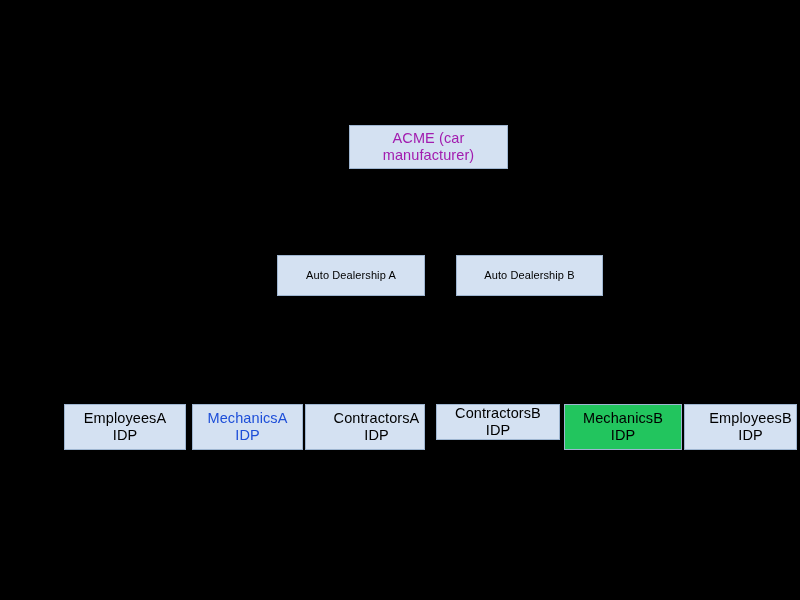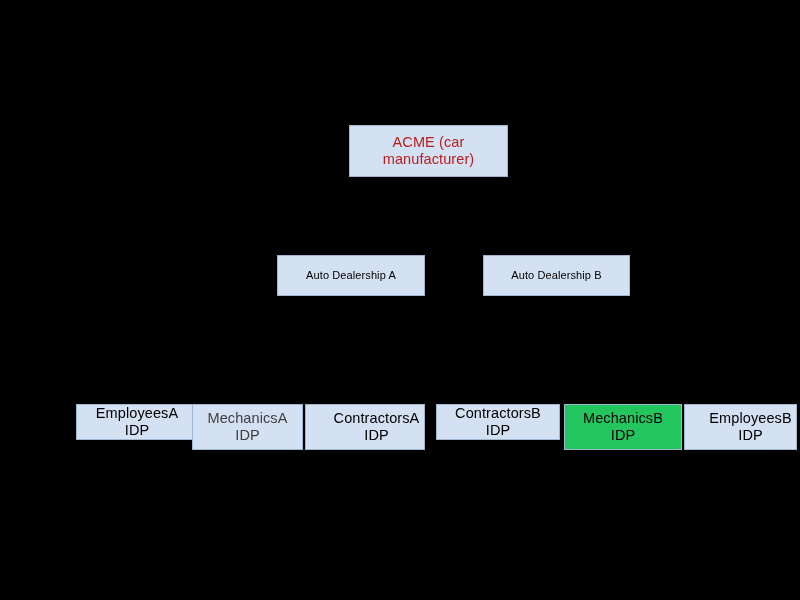--- a/index.html
+++ b/index.html
@@ -62,27 +62,27 @@
       <path d="M 428.5 169 L 428.5 212 L 351 212 L 351 255" fill="none" stroke="#000000" stroke-width="1"></path>
       <path d="M 428.5 169 L 428.5 212 L 529.5 212 L 529.5 255" fill="none" stroke="#000000" stroke-width="1"></path>
       <path d="M 351 296 L 351 350 L 125 350 L 125 404" fill="none" stroke="#000000" stroke-width="1"></path>
       <path d="M 351 296 L 351 350 L 247.5 350 L 247.5 404" fill="none" stroke="#000000" stroke-width="1"></path>
       <path d="M 351 296 L 351 350 L 365 350 L 365 404" fill="none" stroke="#000000" stroke-width="1"></path>
       <path d="M 529.5 296 L 529.5 350 L 498 350 L 498 404" fill="none" stroke="#000000" stroke-width="1"></path>
       <path d="M 529.5 296 L 529.5 350 L 623 350 L 623 404" fill="none" stroke="#000000" stroke-width="1"></path>
       <path d="M 529.5 296 L 529.5 350 L 740.5 350 L 740.5 404" fill="none" stroke="#000000" stroke-width="1"></path>
     </svg>
   <div id="nodes">
-      <div class="node root" style="left: 349px; top: 125px; width: 159px; height: 52px; background: rgb(212, 225, 242); border-color: rgb(159, 182, 209); color: #b91c1c;"><span>ACME (car
+      <div class="node root" style="left: 349px; top: 125px; width: 159px; height: 44px; background: rgb(212, 225, 242); border-color: rgb(159, 182, 209); color: #a21caf;"><span>ACME (car
 manufacturer)</span></div>
       <div class="node tier2" style="left: 277px; top: 255px; width: 148px; height: 41px; background: rgb(212, 225, 242); border-color: rgb(159, 182, 209); color: rgb(0, 0, 0);"><span>Auto Dealership A</span></div>
-      <div class="node tier2" style="left: 456px; top: 255px; width: 147px; height: 41px; background: rgb(212, 225, 242); border-color: rgb(159, 182, 209); color: rgb(0, 0, 0); margin-left: 27px;"><span>Auto Dealership B</span></div>
-      <div class="node leaf" style="left: 64px; top: 404px; width: 122px; height: 36px; background: rgb(212, 225, 242); border-color: rgb(159, 182, 209); color: rgb(0, 0, 0); margin-left: 12px;"><span>EmployeesA
+      <div class="node tier2" style="left: 456px; top: 255px; width: 147px; height: 41px; background: rgb(212, 225, 242); border-color: rgb(159, 182, 209); color: rgb(0, 0, 0);"><span>Auto Dealership B</span></div>
+      <div class="node leaf" style="left: 64px; top: 404px; width: 122px; height: 46px; background: rgb(212, 225, 242); border-color: rgb(159, 182, 209); color: rgb(0, 0, 0);"><span>EmployeesA
 IDP</span></div>
-      <div class="node leaf" style="left: 192px; top: 404px; width: 111px; height: 46px; background: rgb(212, 225, 242); border-color: rgb(159, 182, 209); color: #404040;"><span>MechanicsA
+      <div class="node leaf" style="left: 192px; top: 404px; width: 111px; height: 46px; background: rgb(212, 225, 242); border-color: rgb(159, 182, 209); color: #1d4ed8;"><span>MechanicsA
 IDP</span></div>
       <div class="node leaf" style="left: 305px; top: 404px; width: 120px; height: 46px; background: rgb(212, 225, 242); border-color: rgb(159, 182, 209); color: rgb(0, 0, 0); padding-left: 23px;"><span>ContractorsA
 IDP</span></div>
       <div class="node leaf" style="left: 436px; top: 404px; width: 124px; height: 36px; background: rgb(212, 225, 242); border-color: rgb(159, 182, 209); color: rgb(0, 0, 0);"><span>ContractorsB
 IDP</span></div>
       <div class="node leaf" style="left: 564px; top: 404px; width: 118px; height: 46px; background: #22c55e; border-color: rgb(159, 182, 209); color: rgb(0, 0, 0);"><span>MechanicsB
 IDP</span></div>
       <div class="node leaf" style="left: 684px; top: 404px; width: 113px; height: 46px; background: rgb(212, 225, 242); border-color: rgb(159, 182, 209); color: rgb(0, 0, 0); padding-left: 20px;"><span>EmployeesB
 IDP</span></div>
     </div>

